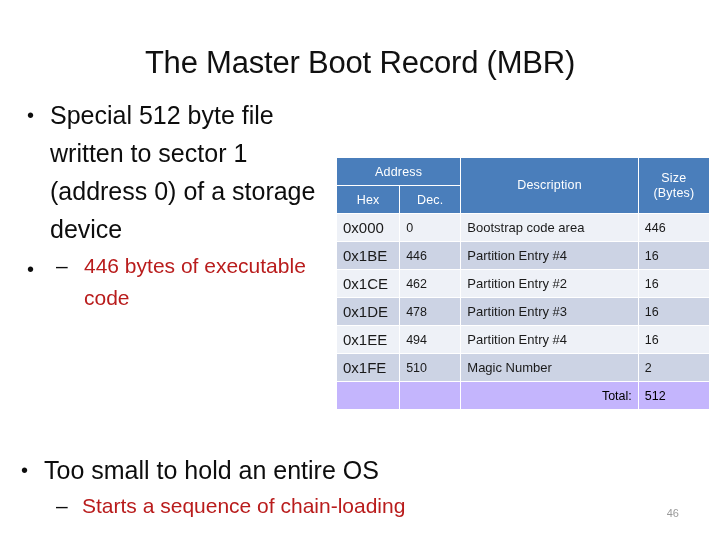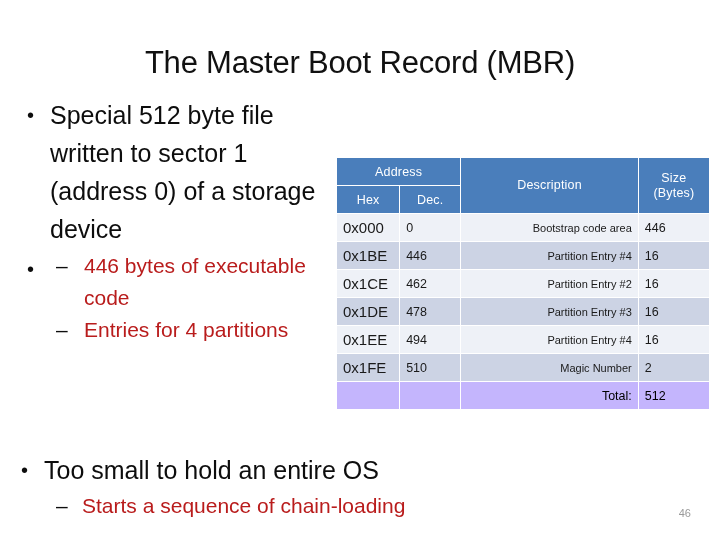--- a/index.html
+++ b/index.html
@@ -136,55 +136,54 @@
   .th-address { height: 22px; }
   .th-sub { height: 24px; }
   .th-tall { height: 46px; line-height: 15px; }
 
   tr.row-light td { background: #eef1f7; color: #1a1a1a; }
   tr.row-dark  td { background: #ccd3e4; color: #1a1a1a; }
   tr.row-total td { background: #c4b5fd; }
 
   td.c-hex  { width: 62px; text-align: left;  font-size: 15px; }
   td.c-dec  { width: 60px; text-align: left;  font-size: 12.5px; }
-  td.c-desc { width: 176px; text-align: right; font-size: 11px; }
+  td.c-desc { width: 176px; text-align: left; font-size: 13px; }
   td.c-size { width: 70px; text-align: left;  font-size: 12.5px; }
 
   td.total-label {
     text-align: right;
     font-weight: bold;
     font-size: 12.5px;
   }
   td.total-value {
     font-weight: bold;
     font-size: 12.5px;
   }
   td.blank-cell { background: #eef1f7; }
 
   
   #slide-number {
     position: absolute;
-    right: 29px;
+    right: 41px;
     bottom: 21px;
     font-size: 11px;
     color: #9a9a9a;
   }
 </style>
 </head>
 <body>
 
 <div id="slide-title">The Master Boot Record (MBR)</div>
 
 <div id="body-column">
   <ul class="l1">
     <li class="bullet1">Special 512 byte file written to sector 1 (address 0) of a storage device</li>
     <li class="bullet1">
       <ul class="l2">
         <li class="bullet2">446 bytes of executable code</li>
-        <li class="bullet2">Entries for 4 partitions</li>
       </ul>
     </li>
   </ul>
 </div>
 
 <div id="lower-bullets">
   <ul class="l1">
     <li class="bullet1">
       <span>Too small to hold an entire OS</span>
       <ul class="l2">

